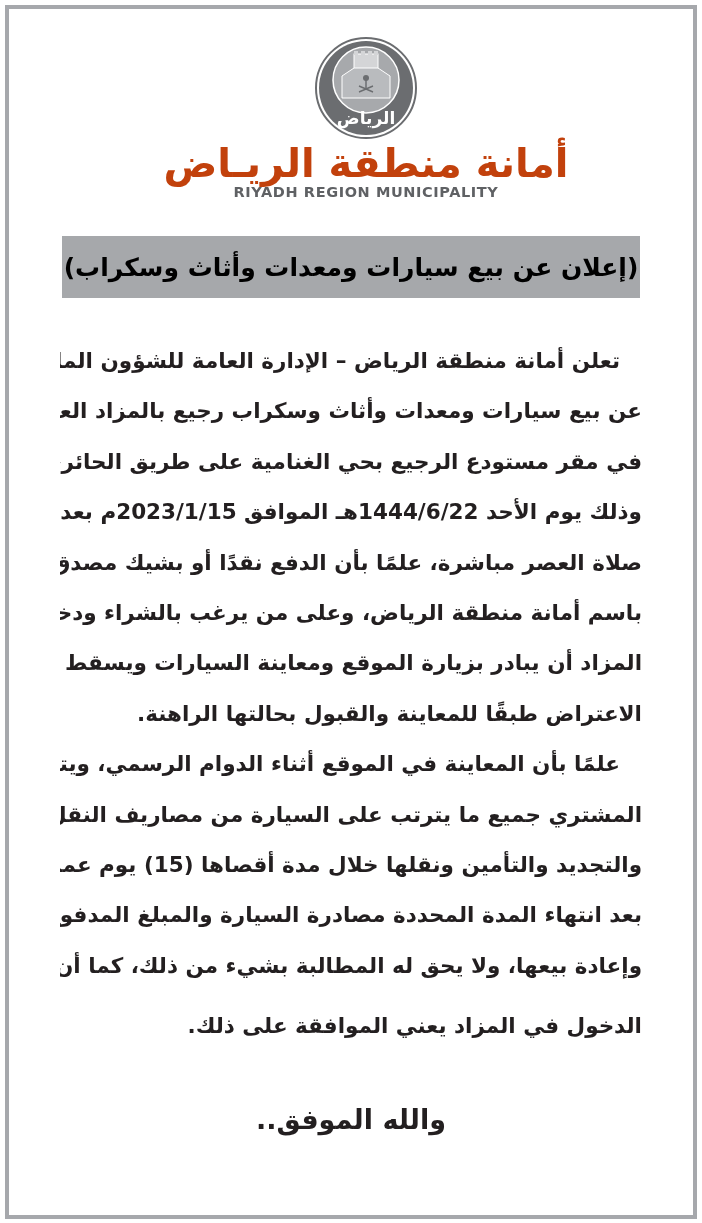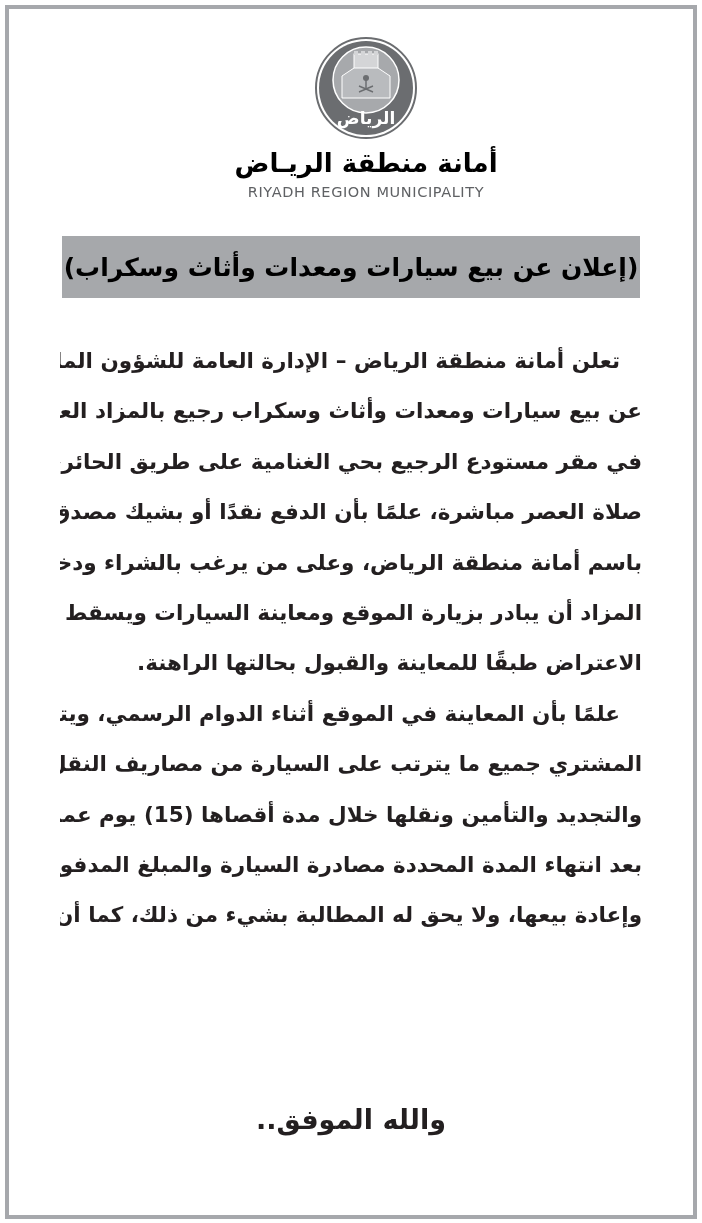--- a/index.html
+++ b/index.html
@@ -9,24 +9,24 @@
       border: 4px solid #a6a8ac; background: #ffffff;
     }
     .logo-wrap {
       position: absolute; left: 0; right: 0; top: 36px; height: 180px;
       display: flex; flex-direction: column; align-items: center; margin-left: 30px;
     }
     .emblem { width: 104px; height: 104px; }
     .org-ar {
       margin-top: 4px;
       font-family: "DejaVu Sans", sans-serif; font-weight: bold;
-      font-size: 26px; color: #000000; direction: rtl; line-height: 38px;
+      font-size: 40px; color: #c2410c; direction: rtl; line-height: 38px;
     }
     .org-en {
-      font-family: "DejaVu Sans", sans-serif; font-weight: normal;
+      font-family: "DejaVu Sans", sans-serif; font-weight: bold;
       font-size: 14.5px; letter-spacing: 0.6px; color: #5f6164; line-height: 20px;
     }
     .title-bar {
       position: absolute; left: 62px; top: 236px; width: 578px; height: 62px;
       background: #a6a8ab; display: flex; align-items: center; justify-content: center;
     }
     .title-text {
       font-family: "DejaVu Sans", sans-serif; font-weight: bold; font-size: 25px;
       color: #000000; direction: rtl;
     }
@@ -73,24 +73,26 @@
 </div>
 
 <div class="title-bar">
   <span class="title-text">(إعلان عن بيع سيارات ومعدات وأثاث وسكراب)</span>
 </div>
 
 <div class="body-text">
   <span class="line indent">تعلن أمانة منطقة الرياض – الإدارة العامة للشؤون المالية –</span>
   <span class="line">عن بيع سيارات ومعدات وأثاث وسكراب رجيع بالمزاد العلني،</span>
   <span class="line">في مقر مستودع الرجيع بحي الغنامية على طريق الحائر،</span>
+  <span class="line">وذلك يوم الأحد 1444/6/22هـ الموافق 2023/1/15م بعد</span>
   <span class="line">صلاة العصر مباشرة، علمًا بأن الدفع نقدًا أو بشيك مصدق</span>
   <span class="line">باسم أمانة منطقة الرياض، وعلى من يرغب بالشراء ودخول</span>
   <span class="line">المزاد أن يبادر بزيارة الموقع ومعاينة السيارات ويسقط حق</span>
   <span class="line">الاعتراض طبقًا للمعاينة والقبول بحالتها الراهنة.</span>
   <span class="line indent">علمًا بأن المعاينة في الموقع أثناء الدوام الرسمي، ويتحمل</span>
   <span class="line">المشتري جميع ما يترتب على السيارة من مصاريف النقل</span>
   <span class="line">والتجديد والتأمين ونقلها خلال مدة أقصاها (15) يوم عمل</span>
   <span class="line">بعد انتهاء المدة المحددة مصادرة السيارة والمبلغ المدفوع</span>
   <span class="line">وإعادة بيعها، ولا يحق له المطالبة بشيء من ذلك، كما أن</span>
+  <span class="line" style="margin-top:10px">الدخول في المزاد يعني الموافقة على ذلك.</span>
 </div>
 
 <div class="closing">والله الموفق..</div>
 
 </body></html>

